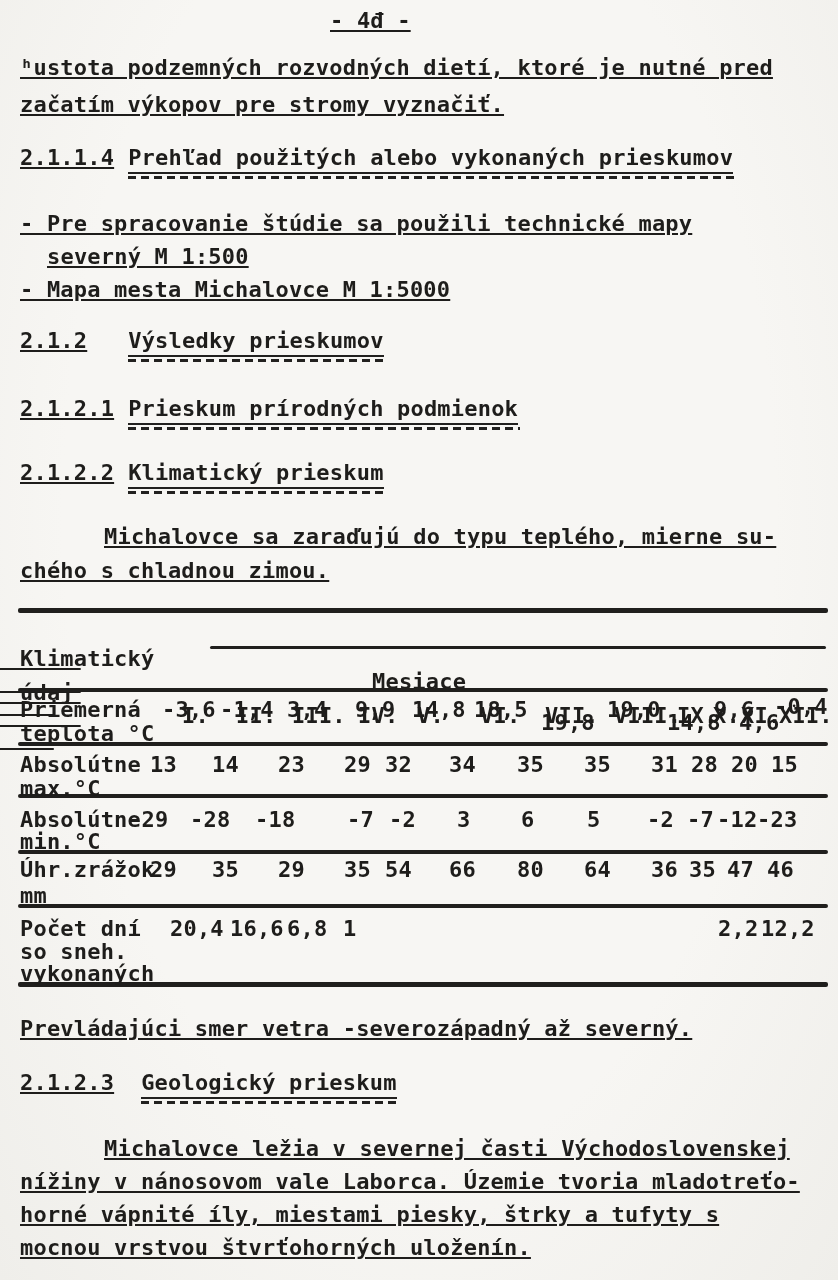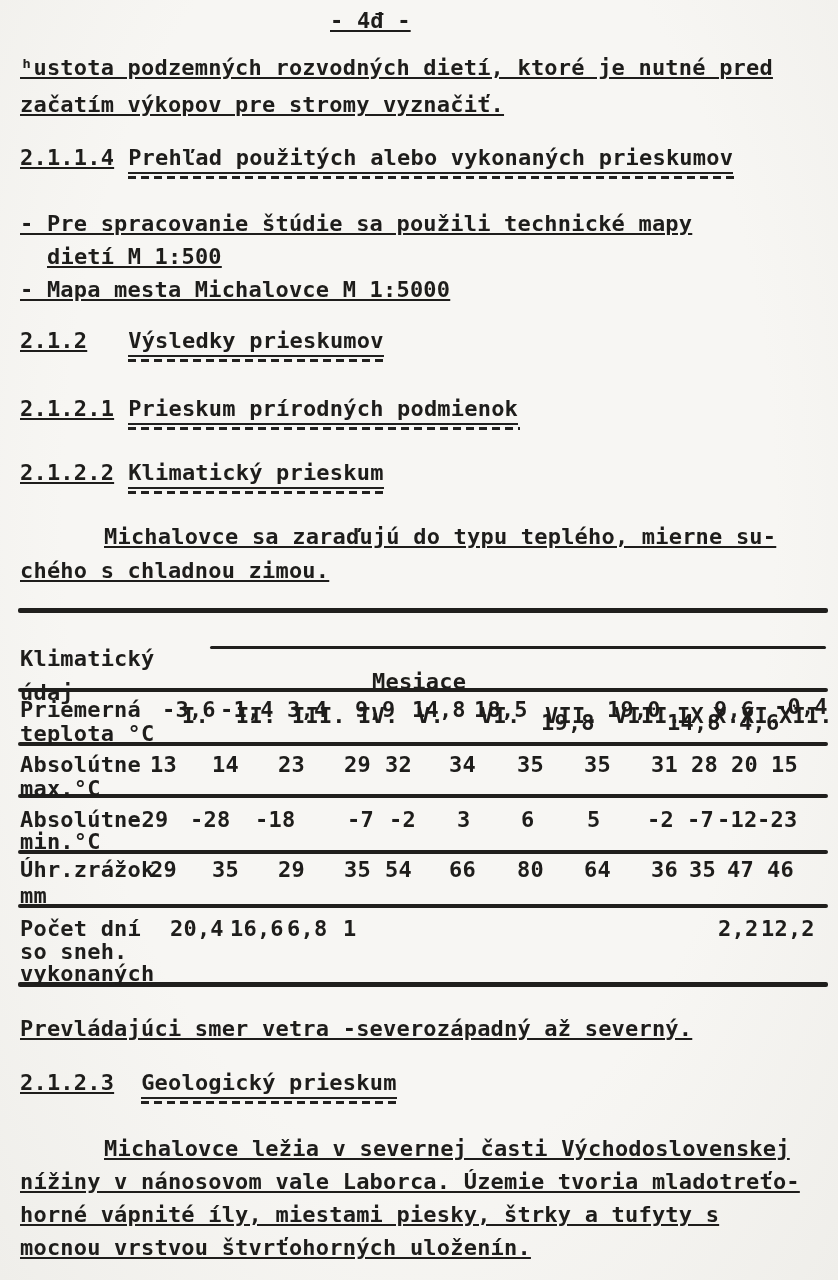--- a/index.html
+++ b/index.html
@@ -16,38 +16,38 @@
     color:#1e1d1b;
   }
   .line{position:absolute;left:20px;white-space:pre;line-height:1.15;text-decoration:underline;}
   .u{position:relative;border-bottom:2.5px solid #22211f;padding-bottom:2px;display:inline-block;}
   .u::after{
     content:"";position:absolute;left:0;right:-2px;bottom:-7px;height:3px;
     background:repeating-linear-gradient(90deg,#22211f 0 8px,transparent 8px 13px);
   }
   .g1{margin-left:14px}.g2{margin-left:27px}.g3{margin-left:41px}
   .rule{position:absolute;left:18px;width:810px;height:4px;background:#201f1d;border-radius:2px;}
-  .tline{position:absolute;left:0;top:0;width:838px;height:26px;white-space:pre;line-height:1.05;}
+  .tline{position:absolute;left:0;top:0;width:838px;height:26px;white-space:pre;line-height:1.05;text-decoration:underline;}
   .tlabel{position:absolute;left:20px;}
   .tval,.tmonth{position:absolute;}
 </style>
 </head>
 <body>
 
 <div class="page">
 
   <div class="line" style="top:8px;left:330px">- 4đ -</div>
 
   <div class="line" style="top:55px">ʰustota podzemných rozvodných dietí, ktoré je nutné pred</div>
   <div class="line" style="top:92px">začatím výkopov pre stromy vyznačiť.</div>
 
   <div class="line" style="top:145px"><span>2.1.1.4</span><span class="u g1">Prehľad použitých alebo vykonaných prieskumov</span></div>
 
   <div class="line" style="top:211px">- Pre spracovanie štúdie sa použili technické mapy</div>
-  <div class="line" style="top:244px;left:47px">dietí M 1:500</div>
+  <div class="line" style="top:244px;left:47px">severný M 1:500</div>
   <div class="line" style="top:277px">- Mapa mesta Michalovce M 1:5000</div>
 
   <div class="line" style="top:328px"><span>2.1.2</span><span class="u g3">Výsledky prieskumov</span></div>
 
   <div class="line" style="top:396px"><span>2.1.2.1</span><span class="u g1">Prieskum prírodných podmienok</span></div>
 
   <div class="line" style="top:460px"><span>2.1.2.2</span><span class="u g1">Klimatický prieskum</span></div>
 
   <div class="line" style="top:558px">chého s chladnou zimou.</div>
   <div class="line" style="top:524px;left:104px">Michalovce sa zaraďujú do typu teplého, mierne su-</div>

